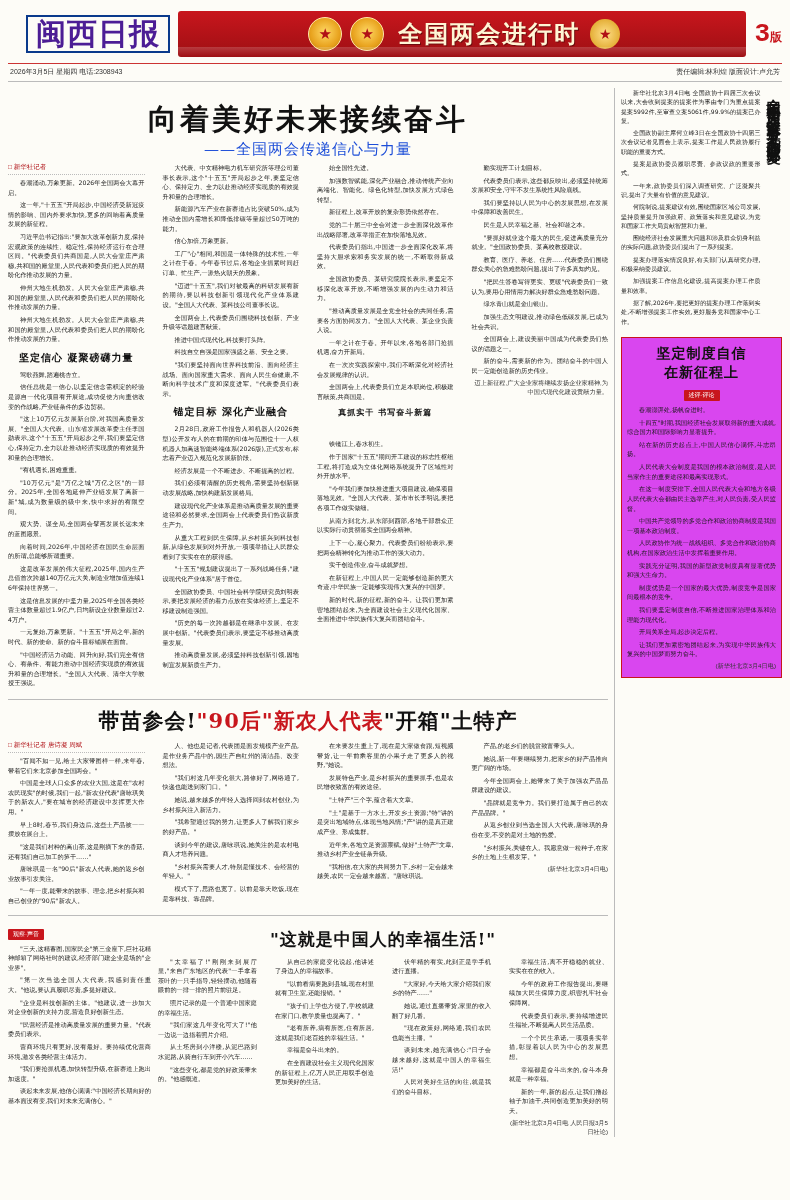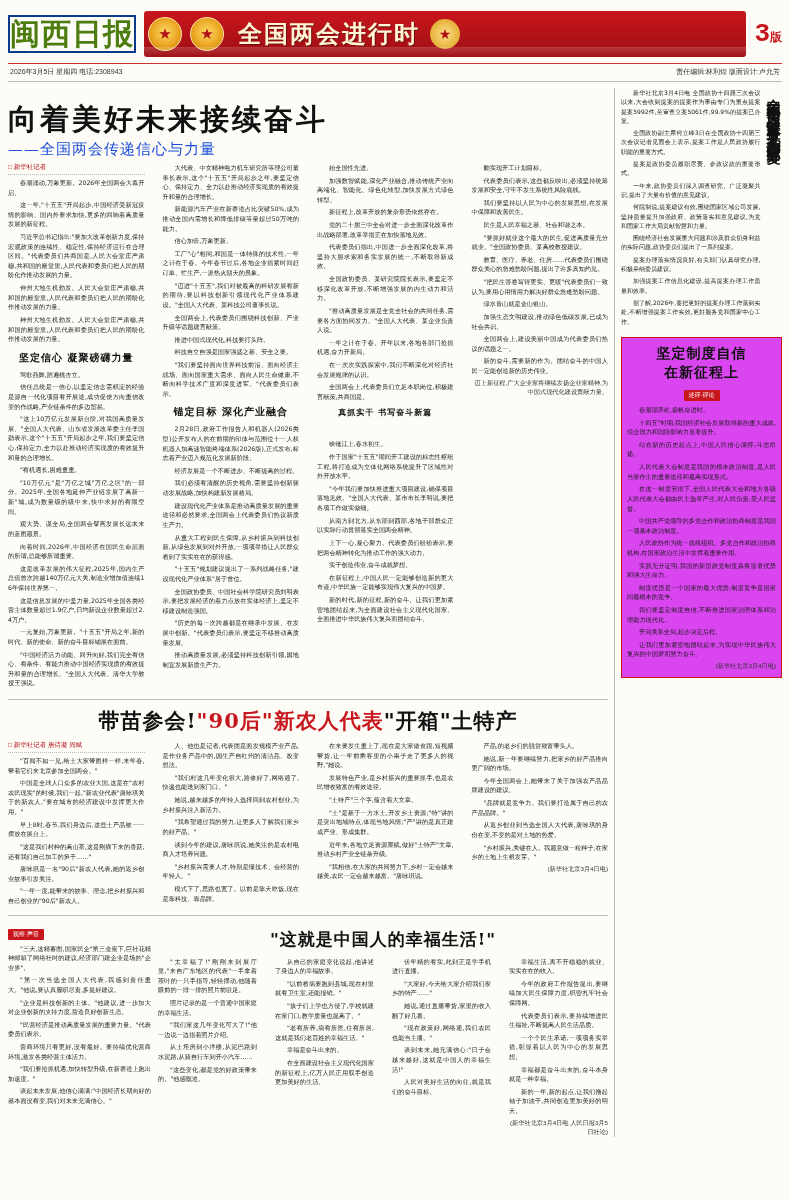--- a/index.html
+++ b/index.html
@@ -10,29 +10,29 @@
     font-family: "Liberation Sans", sans-serif;
     color: #111;
     overflow: hidden;
   }
   .page { width:790px; height:1200px; position:relative; padding:6px 8px 0 8px; }
 
   
   .masthead { display:flex; align-items:center; height:58px; border-bottom:1px solid #c33; padding-bottom:2px;}
   .logo {
     font-family:"DejaVu Serif", serif;
-    font-weight:bold; font-size:30px; color:#4d7c0f;
+    font-weight:bold; font-size:30px; color:#4c1d95;
     letter-spacing:1px; white-space:nowrap; padding-right:6px;
-    border:2px solid #0a3a8c; padding:2px 0; line-height:1;
+    border:2px solid #0a3a8c; padding:2px 8px; line-height:1;margin-left:18px;
   }
   .banner {
     flex:1; height:46px; margin:16px 8px;
     background: linear-gradient(180deg,#c8161d,#9e0f13);
     border-radius:3px; position:relative;
-    display:flex; align-items:center; justify-content:flex-start;
+    display:flex; align-items:center; justify-content:center;
     overflow:hidden;
   }
   .banner .emblem {
     width:34px;height:34px;border-radius:50%;
     background:radial-gradient(circle at 50% 45%, #ffd966 0%, #e8a21d 60%, #b8780d 100%);
     border:1px solid #ffe9a8; margin:0 4px; flex:none;
     position:relative;
   }
   .banner .emblem::after{
     content:"★"; position:absolute; inset:0; color:#b01116; font-size:15px;
@@ -57,21 +57,21 @@
   .page-no small { font-size:12px; }
 
   
   .infobar {
     display:flex; gap:18px; font-size:7px; color:#333;
     padding:3px 2px 4px 2px; border-bottom:1px solid #bbb;
   }
   .infobar .sep { flex:1; }
 
   
-  .headline-wrap { padding:12px 0 4px 0; }
+  .headline-wrap { text-align:center; padding:12px 0 4px 0; }
   .headline {
     font-family:"DejaVu Serif", serif; font-weight:bold;
     font-size:29px; letter-spacing:3px; color:#111;
   }
   .subheadline {
     font-family:"DejaVu Serif", serif; font-size:15px; color:#1d4ed8;
     letter-spacing:1px; margin-top:0;
   }
 
   

